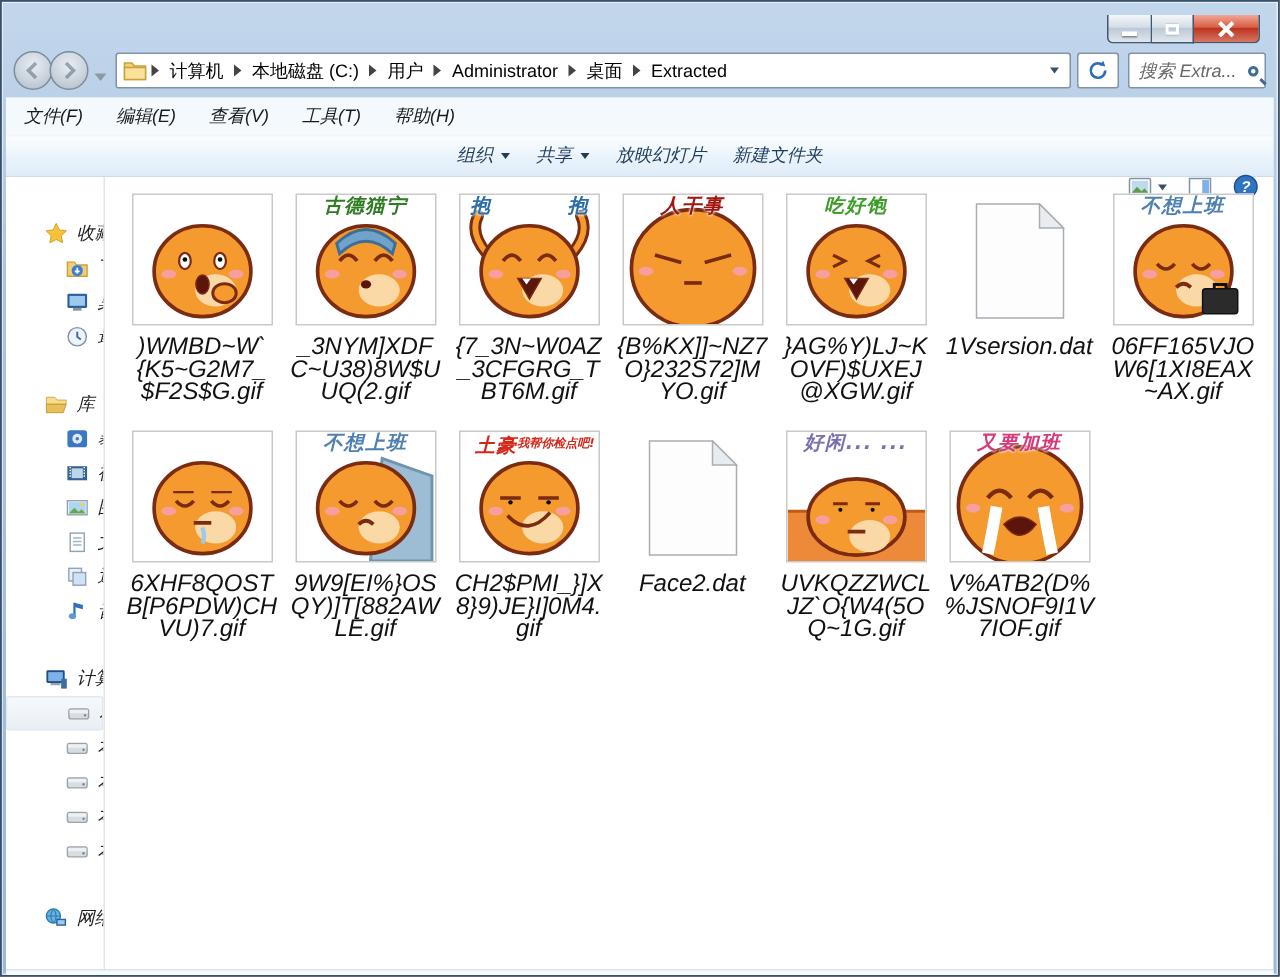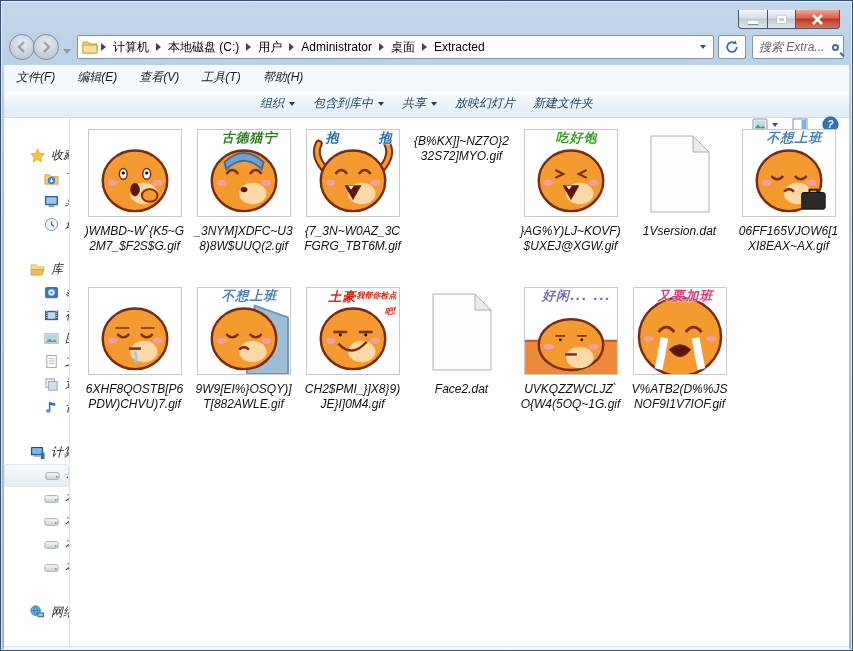--- a/index.html
+++ b/index.html
@@ -59,26 +59,26 @@
   .side-row.current{background:linear-gradient(180deg,#f6f9fc,#e9eef4);border:1px solid #e0e8f0;border-radius:2px;}
   .side-row svg{flex-shrink:0;}
   .side-gap{height:22px;}
   
   .grid{flex:1;padding:8px 0 0 10px;display:flex;flex-wrap:wrap;align-content:flex-start;overflow:hidden;}
   .cell{width:109px;height:152px;margin-bottom:6px;padding:2px;border:1px solid transparent;border-radius:3px;cursor:pointer;}
   .cell.sel{background:linear-gradient(180deg,#f2f8fd,#e2eefa);border:1px solid #c6ddf3;}
   .thumbwrap{height:90px;display:flex;align-items:flex-start;justify-content:center;}
   .thumb{width:94px;height:88px;background:#fff;border:1px solid #c9c9c9;position:relative;overflow:hidden;}
   .thumb svg{position:absolute;left:0;top:0;}
-  .banner{position:absolute;top:0;left:14px;right:2px;font-weight:bold;font-size:13px;line-height:15px;text-align:center;
+  .banner{position:absolute;top:0;left:2px;right:2px;font-weight:bold;font-size:13px;line-height:15px;text-align:center;
     font-family:"DejaVu Sans","Liberation Sans",sans-serif;text-shadow:0 0 2px #fff,0 0 2px #fff;letter-spacing:1px;}
   .banner.corners{display:flex;justify-content:space-between;padding:0 5px;letter-spacing:0;}
   .banner .b-small{font-size:8px;letter-spacing:0;vertical-align:3px;}
   .banner.left{text-align:right;padding-left:3px;}
-  .caption{margin-top:5px;font-size:12px;line-height:15px;color:#111;text-align:center;word-break:break-all;padding:0 1px;}
+  .caption{margin-top:5px;font-size:16px;line-height:15px;color:#111;text-align:center;word-break:break-all;padding:0 1px;}
   
   .details{height:56px;background:linear-gradient(180deg,#f7fafd,#e9f1f9);border-top:1px solid #d7e2ee;position:relative;flex-shrink:0;}
 </style>
 </head>
 <body>
 
 <div class="window">
 
   <div class="titlebar">
     <div class="winbtns">
@@ -154,24 +154,20 @@
         <span>帮助(H)</span>
       </div>
 
     <div class="toolbar">
       <div id="toolbtns" style="display:flex;align-items:center;">
           <div class="tbtn">
             <span>组织</span>
             <div class="caret"></div>
           </div>
           <div class="tbtn">
-            <span>包含到库中</span>
-            <div class="caret"></div>
-          </div>
-          <div class="tbtn">
             <span>共享</span>
             <div class="caret"></div>
           </div>
           <div class="tbtn">
             <span>放映幻灯片</span>
           </div>
           <div class="tbtn">
             <span>新建文件夹</span>
           </div>
         </div>
@@ -401,20 +397,32 @@
                 </svg>
                 <div class="banner corners" style="color: rgb(42, 109, 168);">
                   <span>抱</span>
                   <span>抱</span>
                 </div>
               </div>
             </div>
             <div class="caption">{7_3N~W0AZ_3CFGRG_TBT6M.gif</div>
           </div>
           <div class="cell">
+            <div class="thumbwrap">
+              <div class="thumb">
+                <svg width="92" height="86" viewBox="0 0 94 88">
+                  <ellipse cx="47" cy="50" rx="42" ry="40" fill="#F59A2E" stroke="#7a2b10" stroke-width="2.5"></ellipse>
+                  <ellipse cx="15" cy="52" rx="5" ry="3" fill="#F79E9E"></ellipse>
+                  <ellipse cx="79" cy="52" rx="5" ry="3" fill="#F79E9E"></ellipse>
+                  <path d="M21 41 l18 5 M55 46 l18 -5" stroke="#7a2b10" stroke-width="2.5"></path>
+                  <path d="M41 60 h12" stroke="#7a2b10" stroke-width="2.5"></path>
+                </svg>
+                <div class="banner" style="color: rgb(162, 21, 14);"><span>人干事</span></div>
+              </div>
+            </div>
             <div class="caption">{B%KX]]~NZ7O}232S72]MYO.gif</div>
           </div>
           <div class="cell">
             <div class="thumbwrap">
               <div class="thumb">
                 <svg width="92" height="86" viewBox="0 0 94 88">
                   <ellipse cx="47" cy="52" rx="33" ry="31" fill="#F59A2E" stroke="#7a2b10" stroke-width="2.5"></ellipse>
                   <ellipse cx="56" cy="65" rx="14" ry="11" fill="#FBD9A6"></ellipse>
                   <ellipse cx="24" cy="54" rx="5" ry="3" fill="#F79E9E"></ellipse>
                   <ellipse cx="70" cy="54" rx="5" ry="3" fill="#F79E9E"></ellipse>

